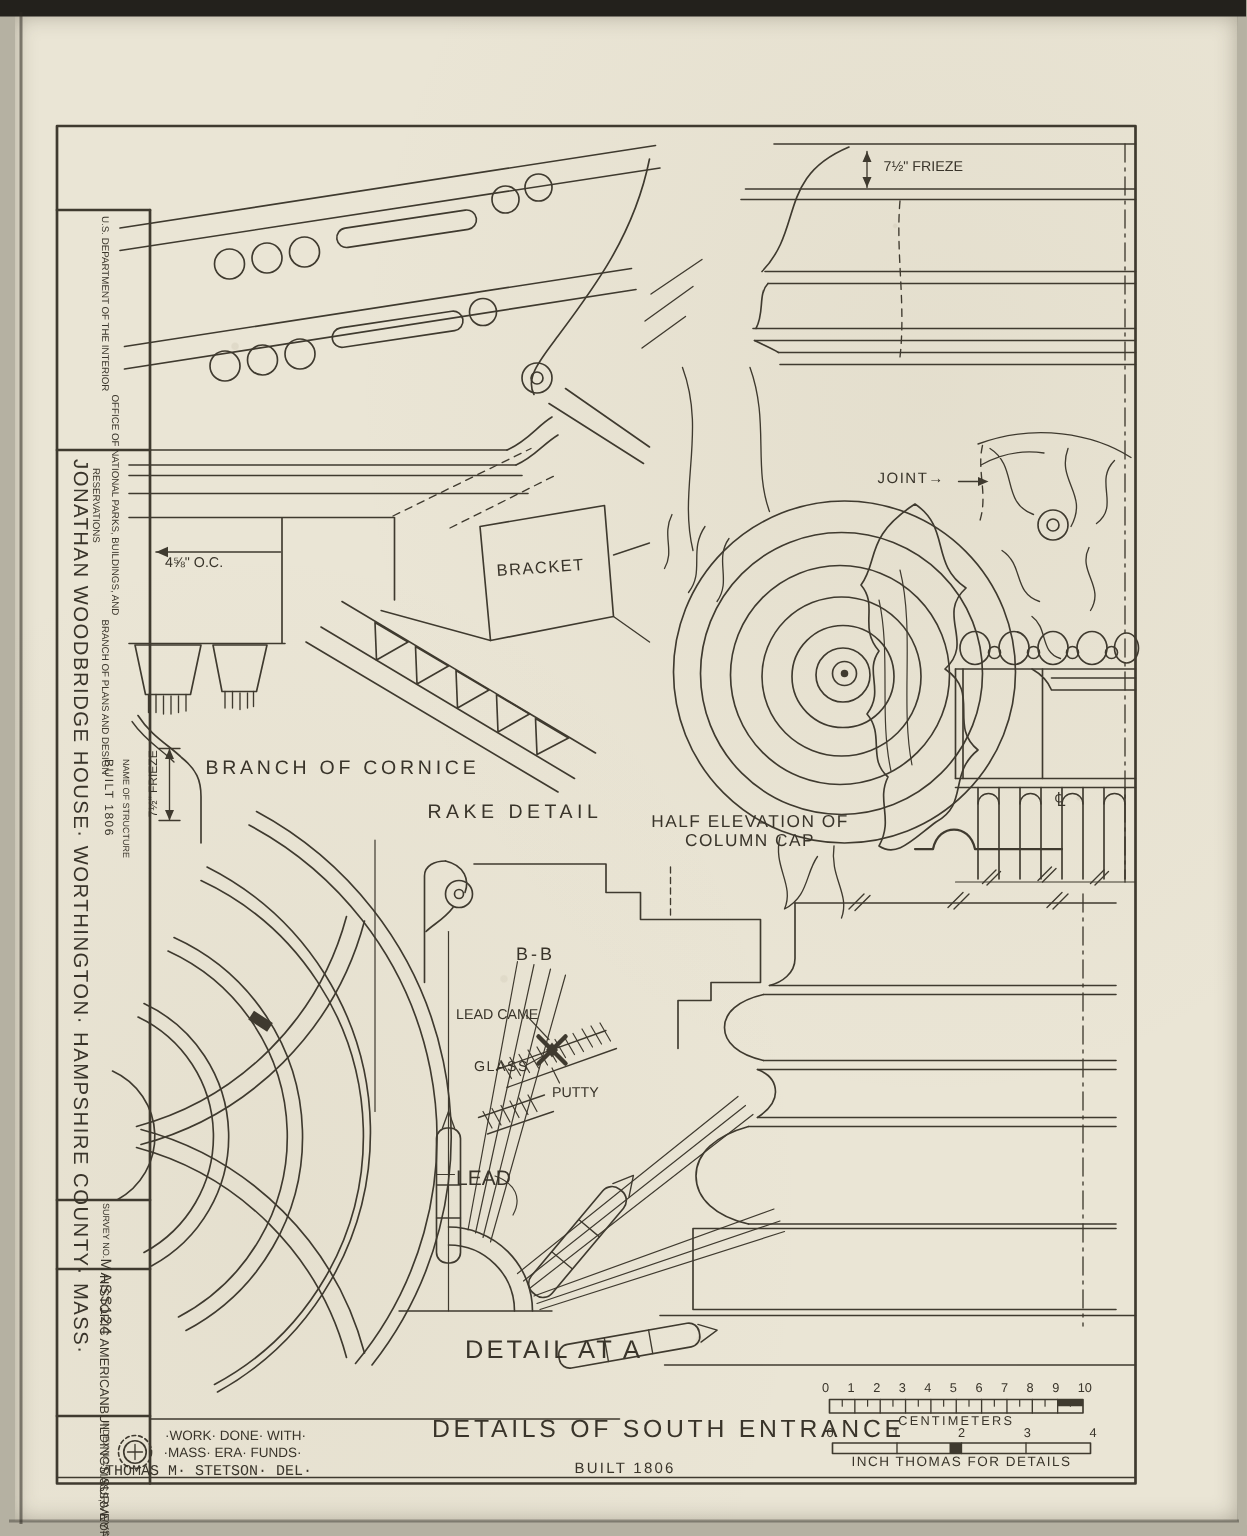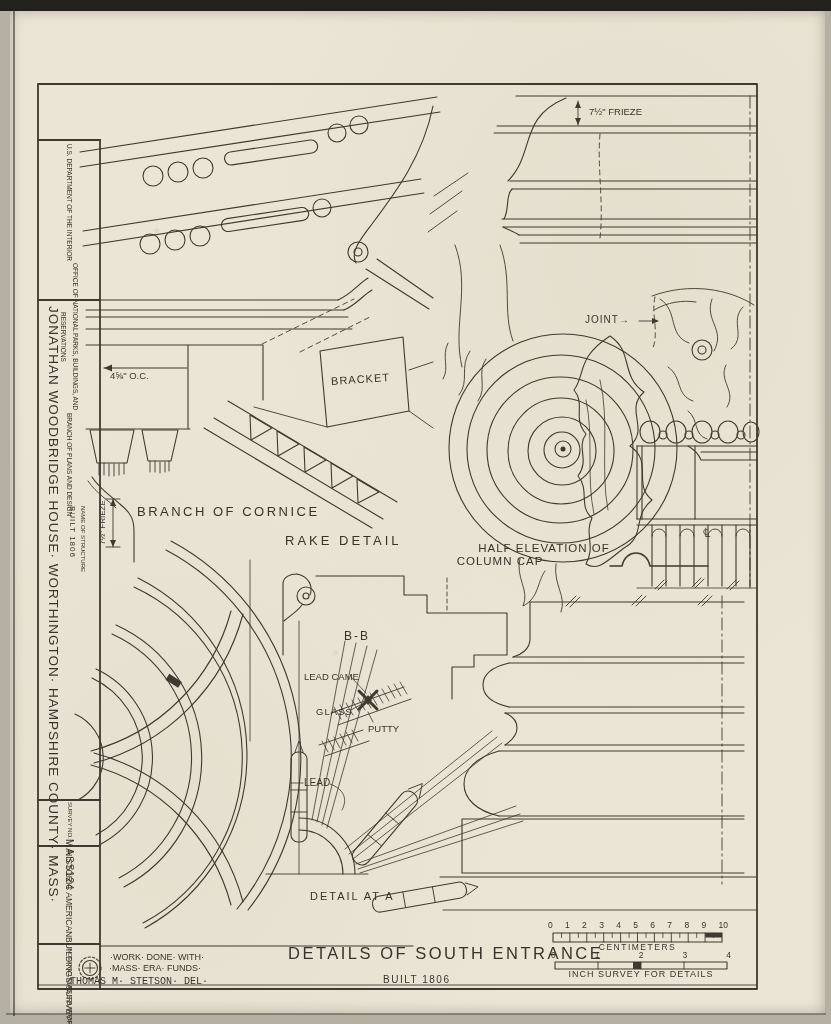--- a/index.html
+++ b/index.html
@@ -261,30 +261,30 @@
   <div class="lbl" style="left:110px;top:370px;font-size:9.5px;">4⅝" O.C.</div>
   <div class="lbl" style="left:70px;top:518px;width:64px;font-size:8px;transform:rotate(-90deg);text-align:center;">7½" FRIEZE</div>
 
   <div class="lbl" style="left:285px;top:533px;font-size:13px;letter-spacing:3px;">RAKE DETAIL</div>
   <div class="lbl" style="left:331px;top:373px;font-size:11px;letter-spacing:1px;transform:rotate(-4deg);">BRACKET</div>
 
   <div class="lbl" style="left:589px;top:106px;font-size:9.5px;">7½" FRIEZE</div>
   <div class="lbl" style="left:585px;top:314px;font-size:10px;letter-spacing:1px;">
     <span>JOINT</span><span>→</span>
   </div>
-  <div class="lbl" style="left:434px;top:542px;width:132px;text-align:center;font-size:11.5px;letter-spacing:1px;margin-left:44px;">HALF ELEVATION OF</div>
+  <div class="lbl" style="left:434px;top:542px;width:132px;text-align:center;font-size:11.5px;letter-spacing:1px;">HALF ELEVATION OF</div>
   <div class="lbl" style="left:434px;top:555px;width:132px;text-align:center;font-size:11.5px;letter-spacing:1px;">COLUMN CAP</div>
   <div class="lbl" style="left:703px;top:523px;font-size:13px;">℄</div>
 
   <div class="lbl" style="left:344px;top:629px;font-size:12px;letter-spacing:2px;">B-B</div>
   <div class="lbl" style="left:304px;top:671px;font-size:9.5px;">LEAD CAME</div>
   <div class="lbl" style="left:316px;top:706px;font-size:9.5px;letter-spacing:1px;">GLASS</div>
   <div class="lbl" style="left:368px;top:723px;font-size:9.5px;">PUTTY</div>
-  <div class="lbl" style="left:304px;top:777px;font-size:10px;">LEAD</div>
-  <div class="lbl" style="left:310px;top:890px;font-size:11px;letter-spacing:2px;">DETAIL AT A</div>
+  <div class="lbl" style="left:304px;top:777px;font-size:14px;">LEAD</div>
+  <div class="lbl" style="left:310px;top:890px;font-size:17px;letter-spacing:2px;">DETAIL AT A</div>
 
 
   <div class="lbl" style="left:288px;top:944px;font-size:16.5px;letter-spacing:2.5px;">DETAILS OF SOUTH ENTRANCE</div>
   <div class="lbl" style="left:383px;top:974px;font-size:10px;letter-spacing:1.5px;">BUILT 1806</div>
   <div class="lbl" style="left:110px;top: 952px;font-size:9px;">·WORK· DONE· WITH·</div>
   <div class="lbl" style="left:109px;top:963px;font-size:9px;">·MASS· ERA· FUNDS·</div>
   <div class="lbl" style="left:70px;top:976px;font-size:10px;font-family:Liberation Mono, monospace;">THOMAS M· STETSON· DEL·</div>
 
   <div class="lbl" style="left:548px;top:920px;width:180px;display:flex;justify-content:space-between;font-size:8.5px;">
       <span>0</span>
@@ -300,14 +300,14 @@
       <span>10</span>
     </div>
   <div class="lbl" style="left:553px;top:942px;width:169px;text-align:center;font-size:8.5px;letter-spacing:1.5px;">CENTIMETERS</div>
   <div class="lbl" style="left:551px;top:950px;width:180px;display:flex;justify-content:space-between;font-size:8.5px;">
       <span>0</span>
       <span>1</span>
       <span>2</span>
       <span>3</span>
       <span>4</span>
     </div>
-  <div class="lbl" style="left:555px;top:969px;width:172px;text-align:center;font-size:9px;letter-spacing:1px;">INCH SURVEY FOR DETAILS</div>
+  <div class="lbl" style="left:555px;top:969px;width:172px;text-align:center;font-size:9px;letter-spacing:1px;">INCH THOMAS FOR DETAILS</div>
 </div>
 
 </body></html>

